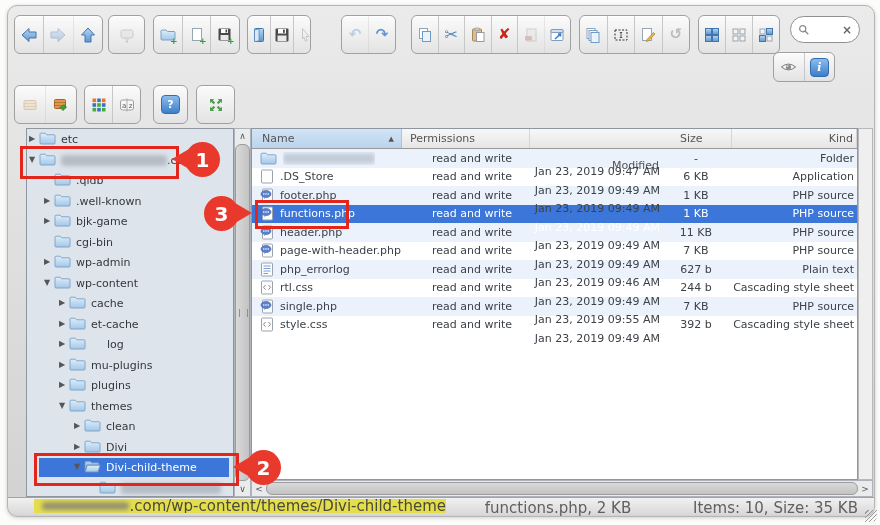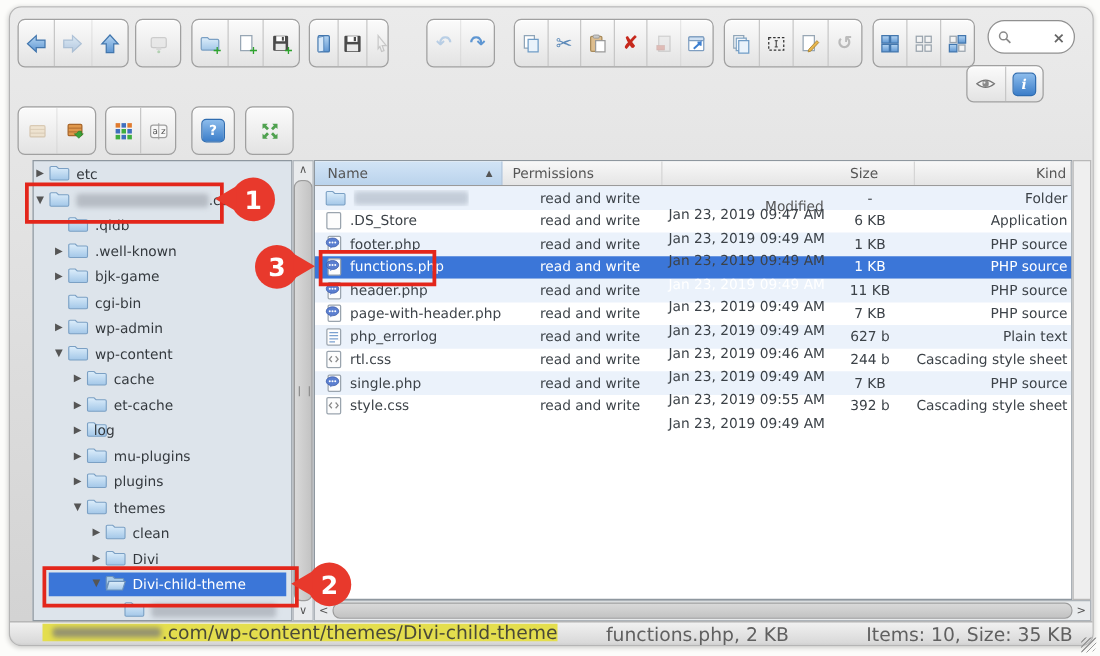--- a/index.html
+++ b/index.html
@@ -461,21 +461,21 @@
             <path d="M1 2.2 Q1 1.2 2 1.2 L6.2 1.2 L7.8 2.8 L15 2.8 Q16 2.8 16 3.8 L16 11 Q16 12 15 12 L2 12 Q1 12 1 11 Z" fill="url(#gFold)" stroke="#7ba0c4" stroke-width=".9"></path>
           </svg></span>
     <span class="tlabel" style="left: 64px;">et-cache</span>
   </div>
       <div class="trow">
 
     <span class="tarrow" style="left: 32px;">▶</span>
     <span class="ticon" style="left: 42px;"><svg width="17" height="13" viewBox="0 0 17 13">
             <path d="M1 2.2 Q1 1.2 2 1.2 L6.2 1.2 L7.8 2.8 L15 2.8 Q16 2.8 16 3.8 L16 11 Q16 12 15 12 L2 12 Q1 12 1 11 Z" fill="url(#gFold)" stroke="#7ba0c4" stroke-width=".9"></path>
           </svg></span>
-    <span class="tlabel" style="left: 48px;">log</span>
+    <span class="tlabel" style="left: 80px;">log</span>
   </div>
       <div class="trow">
 
     <span class="tarrow" style="left: 32px;">▶</span>
     <span class="ticon" style="left: 42px;"><svg width="17" height="13" viewBox="0 0 17 13">
             <path d="M1 2.2 Q1 1.2 2 1.2 L6.2 1.2 L7.8 2.8 L15 2.8 Q16 2.8 16 3.8 L16 11 Q16 12 15 12 L2 12 Q1 12 1 11 Z" fill="url(#gFold)" stroke="#7ba0c4" stroke-width=".9"></path>
           </svg></span>
     <span class="tlabel" style="left: 64px;">mu-plugins</span>
   </div>
       <div class="trow">

